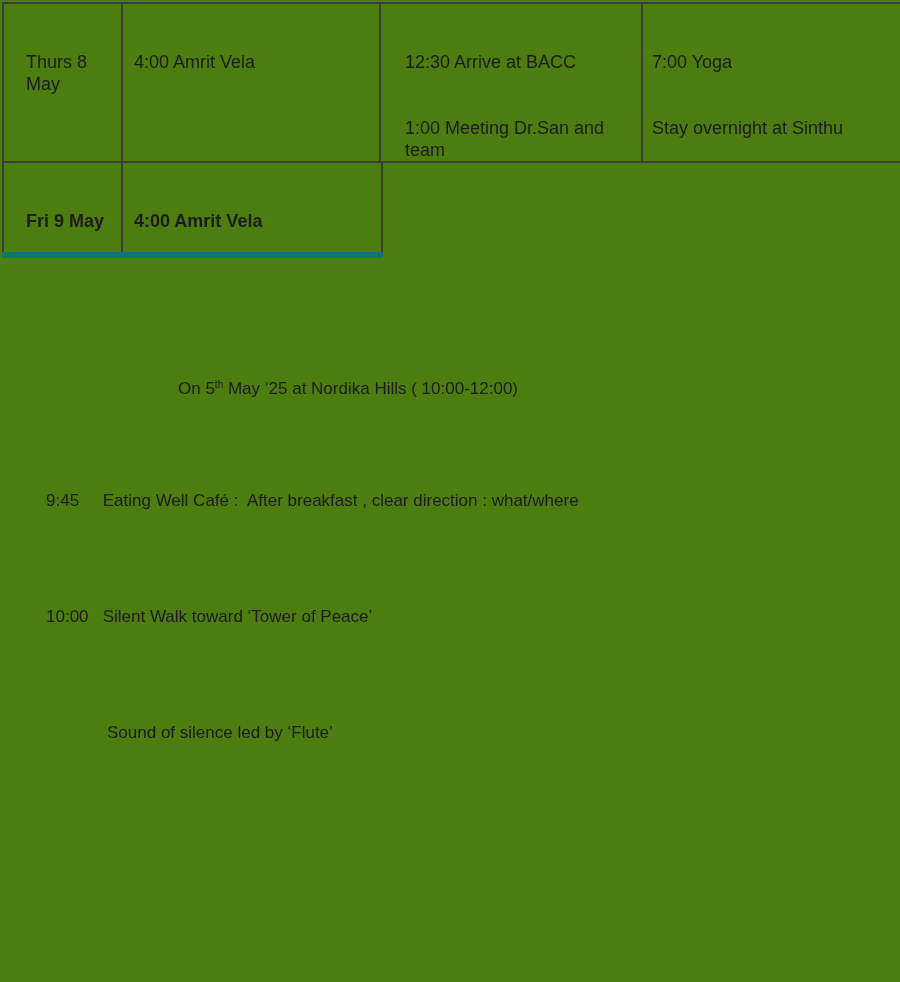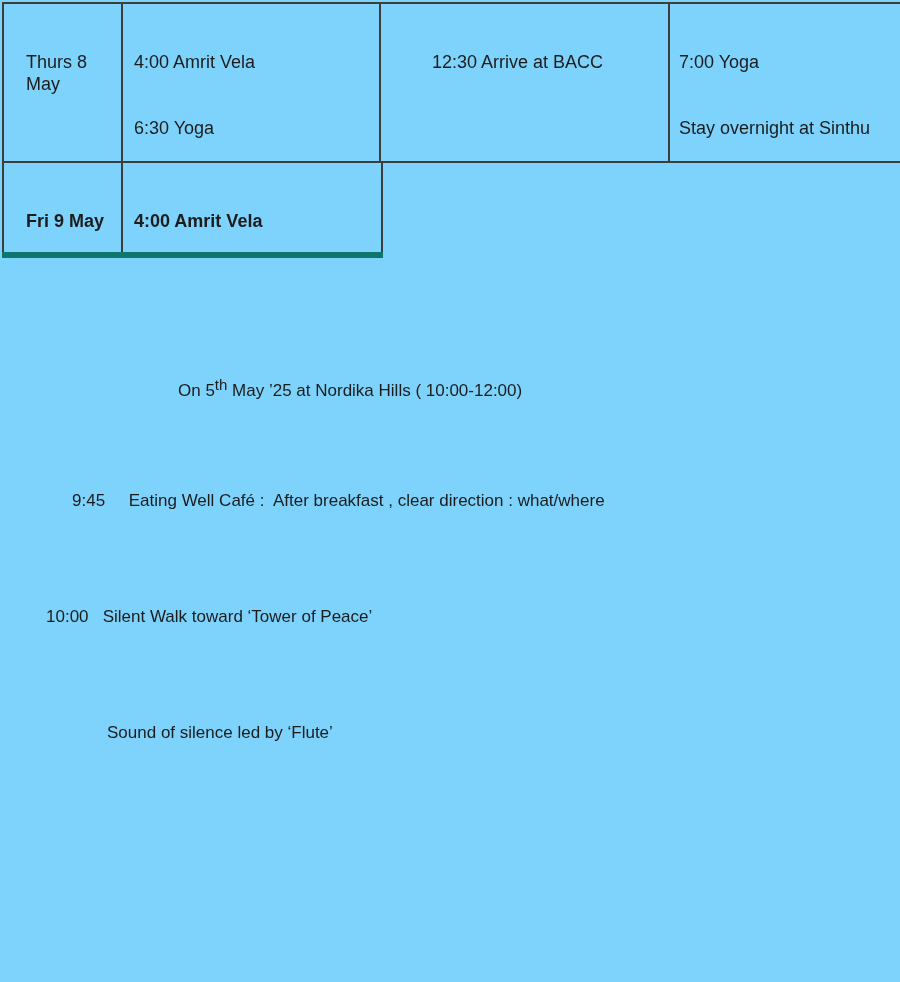--- a/index.html
+++ b/index.html
@@ -1,63 +1,63 @@
 <!DOCTYPE html>
 <html><head>
 <meta charset="utf-8">
 <style>
   html,body { margin:0; padding:0; background:#ffffff; }
   .page {
     position:relative; width:900px; height:982px; overflow:hidden;
-    background:#7dd3fc; color:#1c1c1c;
+    background:#4d7c0f; color:#1c1c1c;
     font-family:"Liberation Sans","DejaVu Sans",sans-serif;
   }
 
   
   .doc-table { position:absolute; left:2px; top:2px; font-size:18px; line-height:22px; }
   .trow { display:flex; box-sizing:border-box; }
   .trow1 { width:898px; height:161px; border-top:2px solid #3d3d3d; border-bottom:2px solid #3d3d3d; }
   .trow2 { width:381px; height:95px; border-bottom:6px solid #0f766e;font-weight:bold; }
   .tcell { box-sizing:border-box; padding:3px 4px 0 9px; overflow:hidden; white-space:pre-wrap; }
   .c1 { width:121px; border-left:2px solid #3d3d3d; border-right:2px solid #3d3d3d; padding-left:22px; }
   .c2 { width:258px; border-right:2px solid #3d3d3d; padding-left:11px; }
   .c2b { width:260px; border-right:2px solid #3d3d3d; padding-left:11px; }
-  .c3 { width:262px; border-right:2px solid #3d3d3d; padding-left:24px;margin-left:27px; }
+  .c3 { width:262px; border-right:2px solid #3d3d3d; padding-left:24px; }
   .c4 { width:220px; }
   .cline { white-space:pre-wrap; }
 
   
   .agenda {
     position:absolute; left:0; top:289px; width:900px;
     font-size:17px; line-height:38.65px; white-space:pre-wrap;
   }
   .bline { height:38.65px; }
-  .sup { font-size:15px; vertical-align:6px; }
+  .sup { font-size:10px; vertical-align:6px; }
 </style>
 </head>
 <body>
 
 <div class="page">
 
   <div class="doc-table">
     <div class="trow trow1">
       <div class="tcell c1">
         <div class="cline">Thurs 8 May</div>
       </div>
       <div class="tcell c2">
         <div class="cline">4:00 Amrit Vela</div>
-        <div class="cline">6:30 Yoga</div>
         
         
         
         
         
       </div>
       <div class="tcell c3">
         <div class="cline">12:30 Arrive at BACC</div>
+        <div class="cline">1:00 Meeting Dr.San and team</div>
         
         
         
         
       </div>
       <div class="tcell c4">
         <div class="cline">7:00 Yoga</div>
         <div class="cline">Stay overnight at Sinthu</div>
         
       </div>
@@ -70,21 +70,21 @@
         <div class="cline">4:00 Amrit Vela</div>
         
         
         
       </div>
     </div>
   </div>
 
   <div class="agenda">
     <div class="bline" style="padding-left:178px"><span>On 5</span><span class="sup">th</span><span> May ’25 at Nordika Hills ( 10:00-12:00)</span></div>
-    <div class="bline" style="padding-left:72px">9:45     Eating Well Café :  After breakfast , clear direction : what/where</div>
+    <div class="bline" style="padding-left:46px">9:45     Eating Well Café :  After breakfast , clear direction : what/where</div>
     <div class="bline" style="padding-left:46px">10:00   Silent Walk toward ‘Tower of Peace’</div>
     <div class="bline" style="padding-left:107px">Sound of silence led by ‘Flute’</div>
     
     
     
     
     
     
     
     

